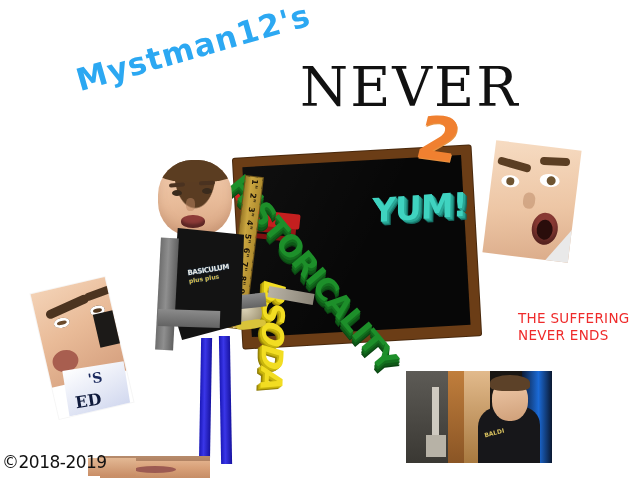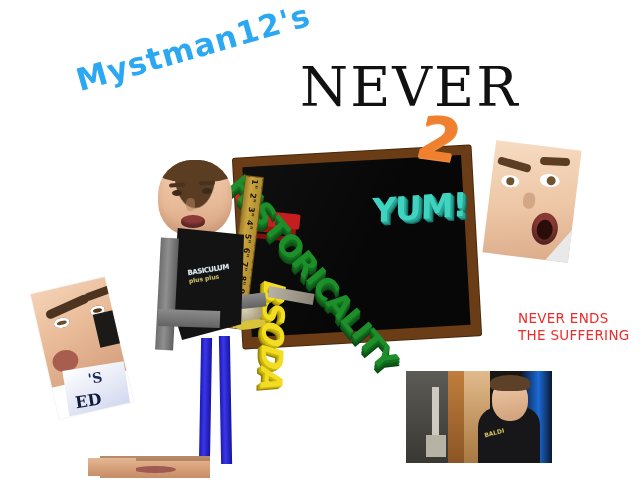--- a/index.html
+++ b/index.html
@@ -440,18 +440,19 @@
     <div class="ps-lip"></div>
   </div>
 
   <div class="copy-blob"></div>
 
   <div class="mystman">Mystman12's</div>
   <div class="basics">NEVER</div>
   <div class="two">2</div>
 
   <div class="suffering">
+    <div>THE SUFFERING</div>
     <div>NEVER ENDS</div>
-    <div>THE SUFFERING</div>
-  </div>
-
+  </div>
+
+  <div class="copyright">©2018-2019</div>
 
 </div>
 
 </body></html>

